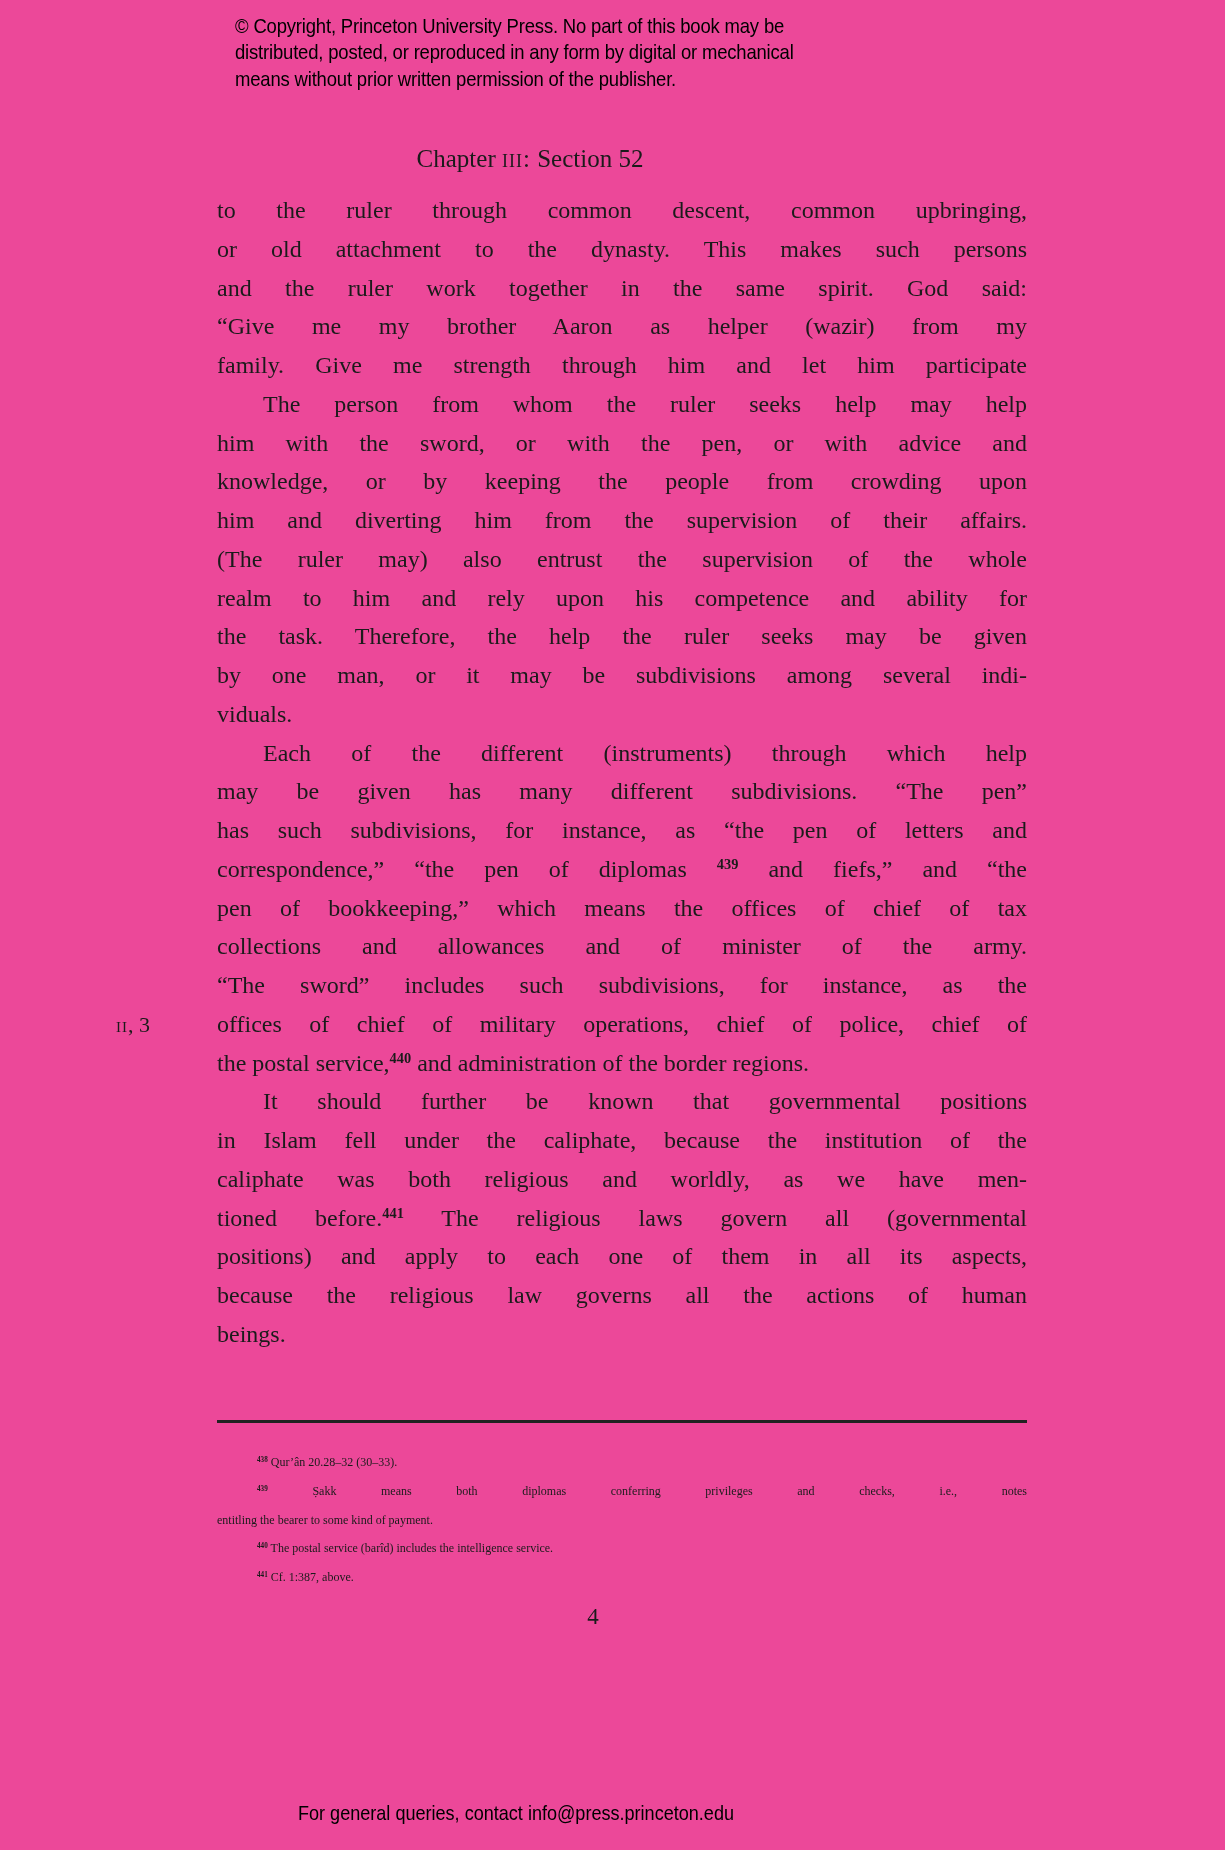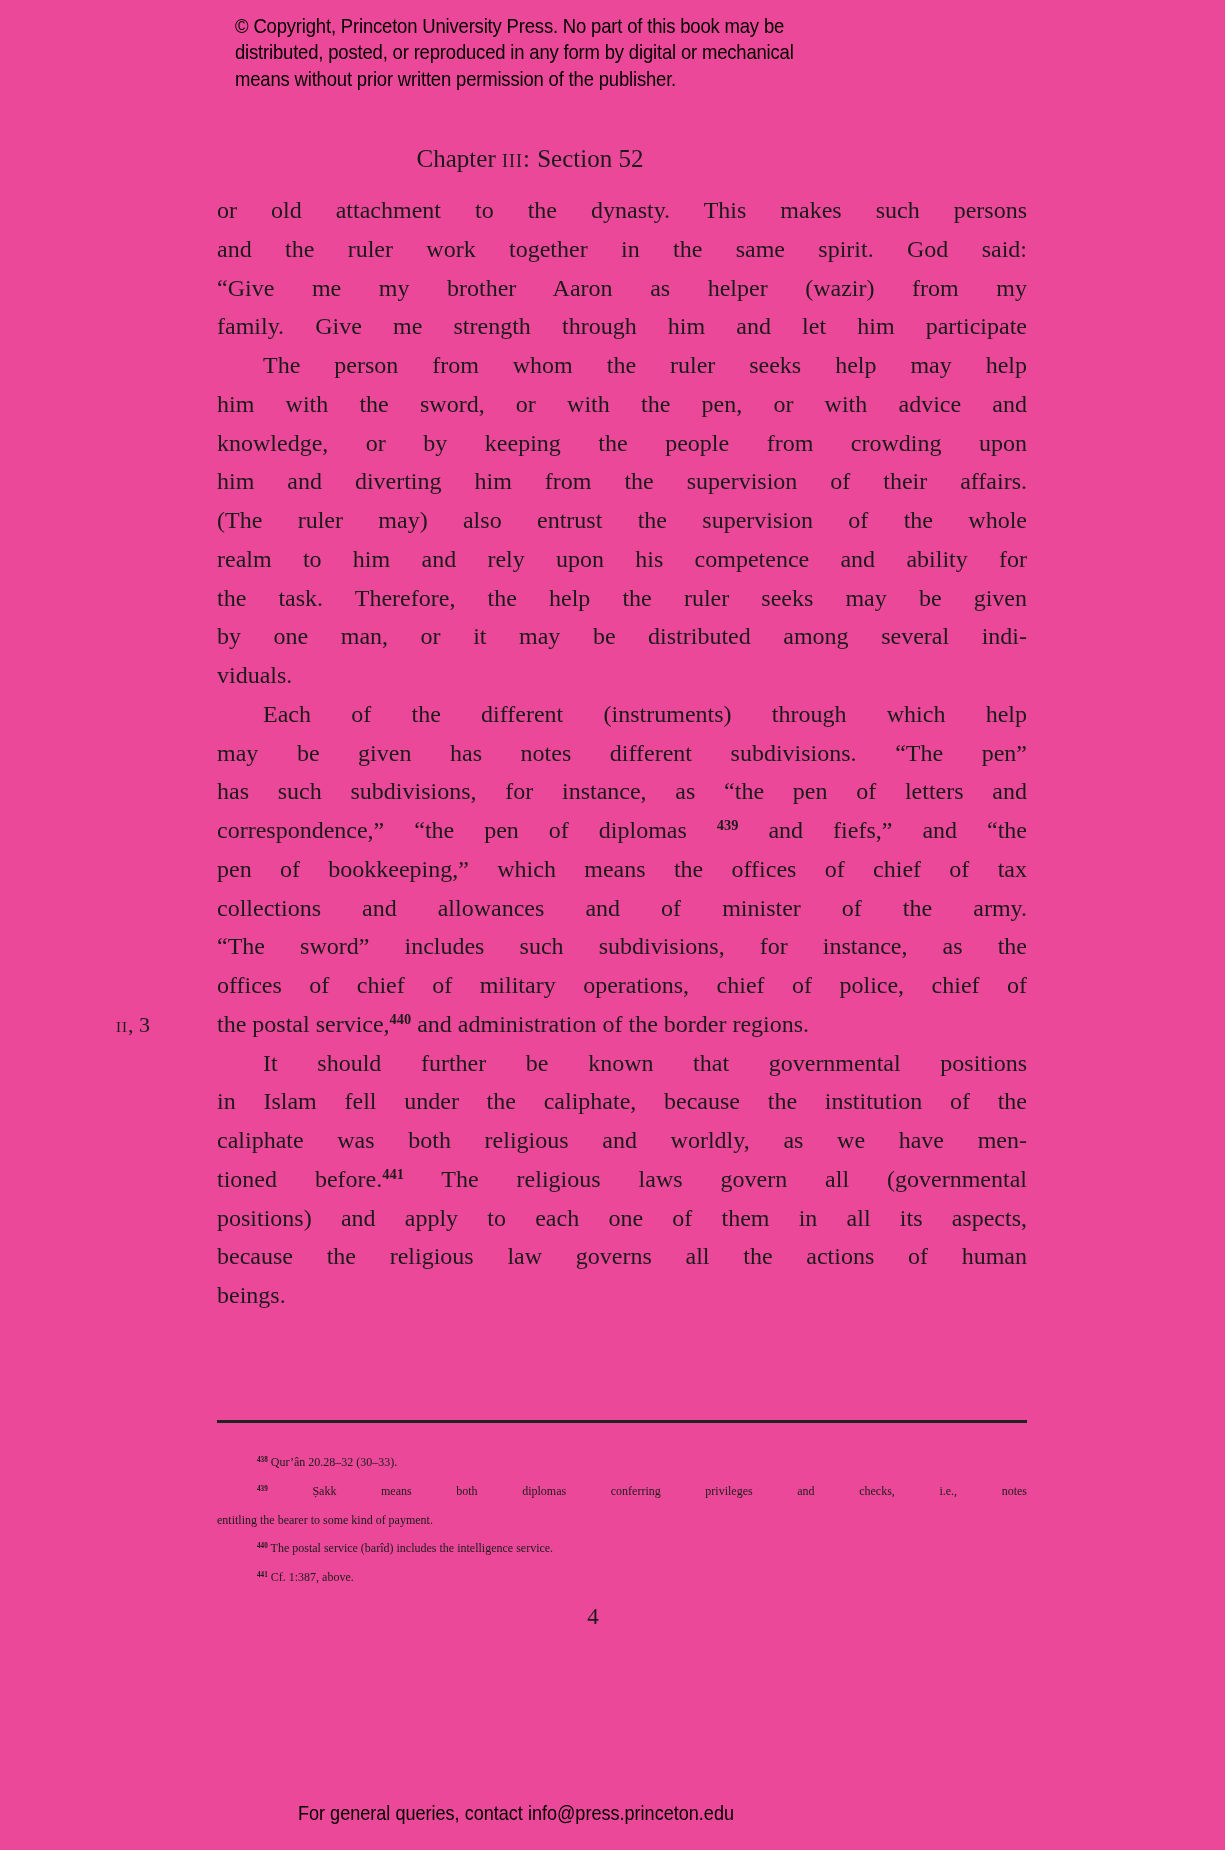--- a/index.html
+++ b/index.html
@@ -82,35 +82,36 @@
 </head>
 <body>
 
 <div class="page" style="background: #ec4899;">
   <div class="copyright">© Copyright, Princeton University Press. No part of this book may be
 distributed, posted, or reproduced in any form by digital or mechanical
 means without prior written permission of the publisher.</div>
   <div class="heading"><span class="i">Chapter </span><span class="sc">iii:</span><span class=""> </span><span class="i">Section 52</span></div>
   <div class="margin-note"><span class="sc">ii</span><span class="">, </span><span class="i">3</span></div>
   <div class="body-text">
+      <div class="line"><span class="">to the ruler through common descent, common upbringing,</span></div>
       <div class="line"><span class="">or old attachment to the dynasty. This makes such persons</span></div>
       <div class="line"><span class="">and the ruler work together in the same spirit. God said:</span></div>
       <div class="line"><span class="">“Give me my brother Aaron as helper (wazir) from my</span></div>
       <div class="line"><span class="">family. Give me strength through him and let him participate</span></div>
       <div class="line indent"><span class="">The person from whom the ruler seeks help may help</span></div>
       <div class="line"><span class="">him with the sword, or with the pen, or with advice and</span></div>
       <div class="line"><span class="">knowledge, or by keeping the people from crowding upon</span></div>
       <div class="line"><span class="">him and diverting him from the supervision of their affairs.</span></div>
       <div class="line"><span class="">(The ruler may) also entrust the supervision of the whole</span></div>
       <div class="line"><span class="">realm to him and rely upon his competence and ability for</span></div>
       <div class="line"><span class="">the task. Therefore, the help the ruler seeks may be given</span></div>
-      <div class="line"><span class="">by one man, or it may be distributed among several indi-</span></div>
+      <div class="line"><span class="">by one man, or it may be subdivisions among several indi-</span></div>
       <div class="line last"><span class="">viduals.</span></div>
       <div class="line indent"><span class="">Each of the different (instruments) through which help</span></div>
-      <div class="line"><span class="">may be given has notes different subdivisions. “The pen”</span></div>
+      <div class="line"><span class="">may be given has many different subdivisions. “The pen”</span></div>
       <div class="line"><span class="">has such subdivisions, for instance, as “the pen of letters and</span></div>
       <div class="line"><span class="">correspondence,” “the pen of diplomas </span><sup class="ref">439</sup><span class=""> and fiefs,” and “the</span></div>
       <div class="line"><span class="">pen of bookkeeping,” which means the offices of chief of tax</span></div>
       <div class="line"><span class="">collections and allowances and of minister of the army.</span></div>
       <div class="line"><span class="">“The sword” includes such subdivisions, for instance, as the</span></div>
       <div class="line"><span class="">offices of chief of military operations, chief of police, chief of</span></div>
       <div class="line last"><span class="">the postal service,</span><sup class="ref">440</sup><span class=""> and administration of the border regions.</span></div>
       <div class="line indent"><span class="">It should further be known that governmental positions</span></div>
       <div class="line"><span class="">in Islam fell under the caliphate, because the institution of the</span></div>
       <div class="line"><span class="">caliphate was both religious and worldly, as we have men-</span></div>

